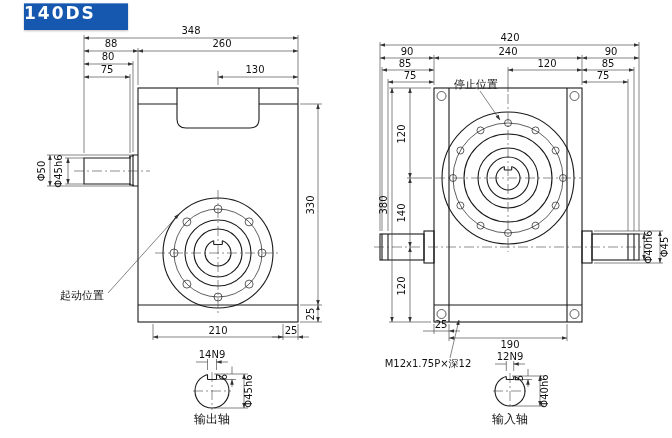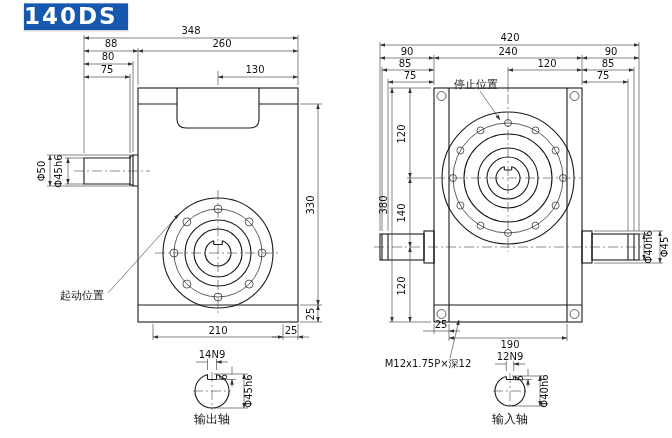--- a/index.html
+++ b/index.html
@@ -1,20 +1,20 @@
 <!DOCTYPE html>
 <html><head>
 <meta charset="utf-8">
 <style>
   html,body{margin:0;padding:0;background:#fff;}
   .stage{position:relative;width:672px;height:438px;background:#ffffff;overflow:hidden;
          font-family:"DejaVu Sans",sans-serif;}
   .model-badge{position:absolute;left:24px;top:3px;width:104px;height:27px;
 ewline         display:flex;align-items:center;justify-content:center;
-         font-weight:bold;font-size:23px;letter-spacing:2px;
+         font-weight:bold;font-size:17px;letter-spacing:2px;
          box-shadow:inset 0 1px 0 rgba(255,255,255,.35), 0 1px 2px rgba(0,0,0,.25);}
   svg{position:absolute;left:0;top:0;}
   .obj{fill:none;stroke:#1a1a1a;stroke-width:1.1;}
   .thin{fill:none;stroke:#1a1a1a;stroke-width:0.7;}
   .cl{fill:none;stroke:#444;stroke-width:0.6;stroke-dasharray:10 3 2 3;}
   .ext{fill:none;stroke:#333;stroke-width:0.6;}
   .dim{fill:none;stroke:#333;stroke-width:0.6;marker-start:url(#arr);marker-end:url(#arr);}
   .dimo{fill:none;stroke:#333;stroke-width:0.6;marker-end:url(#arr);}
   .wht{fill:#ffffff;stroke:none;}
   text{fill:#111;font-family:"DejaVu Sans",sans-serif;}

